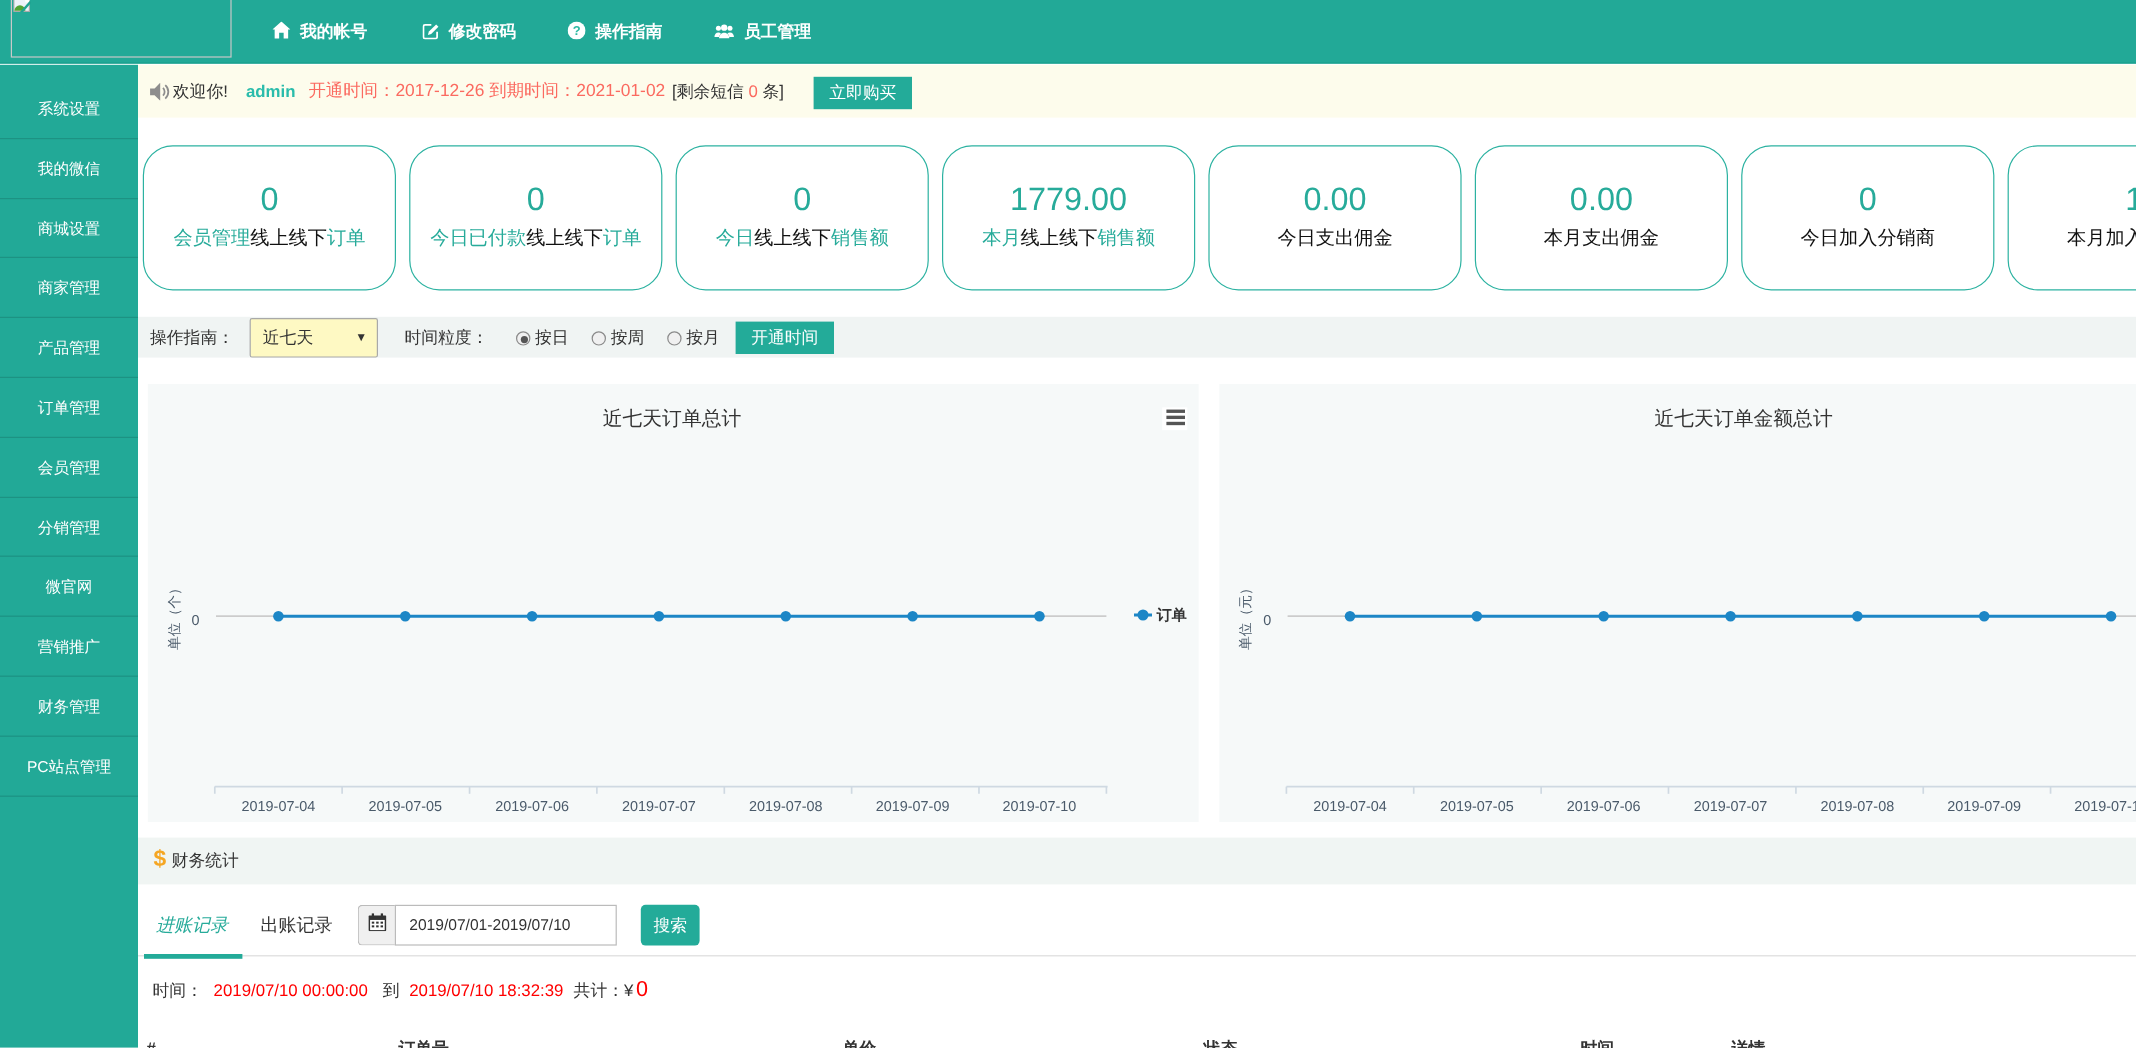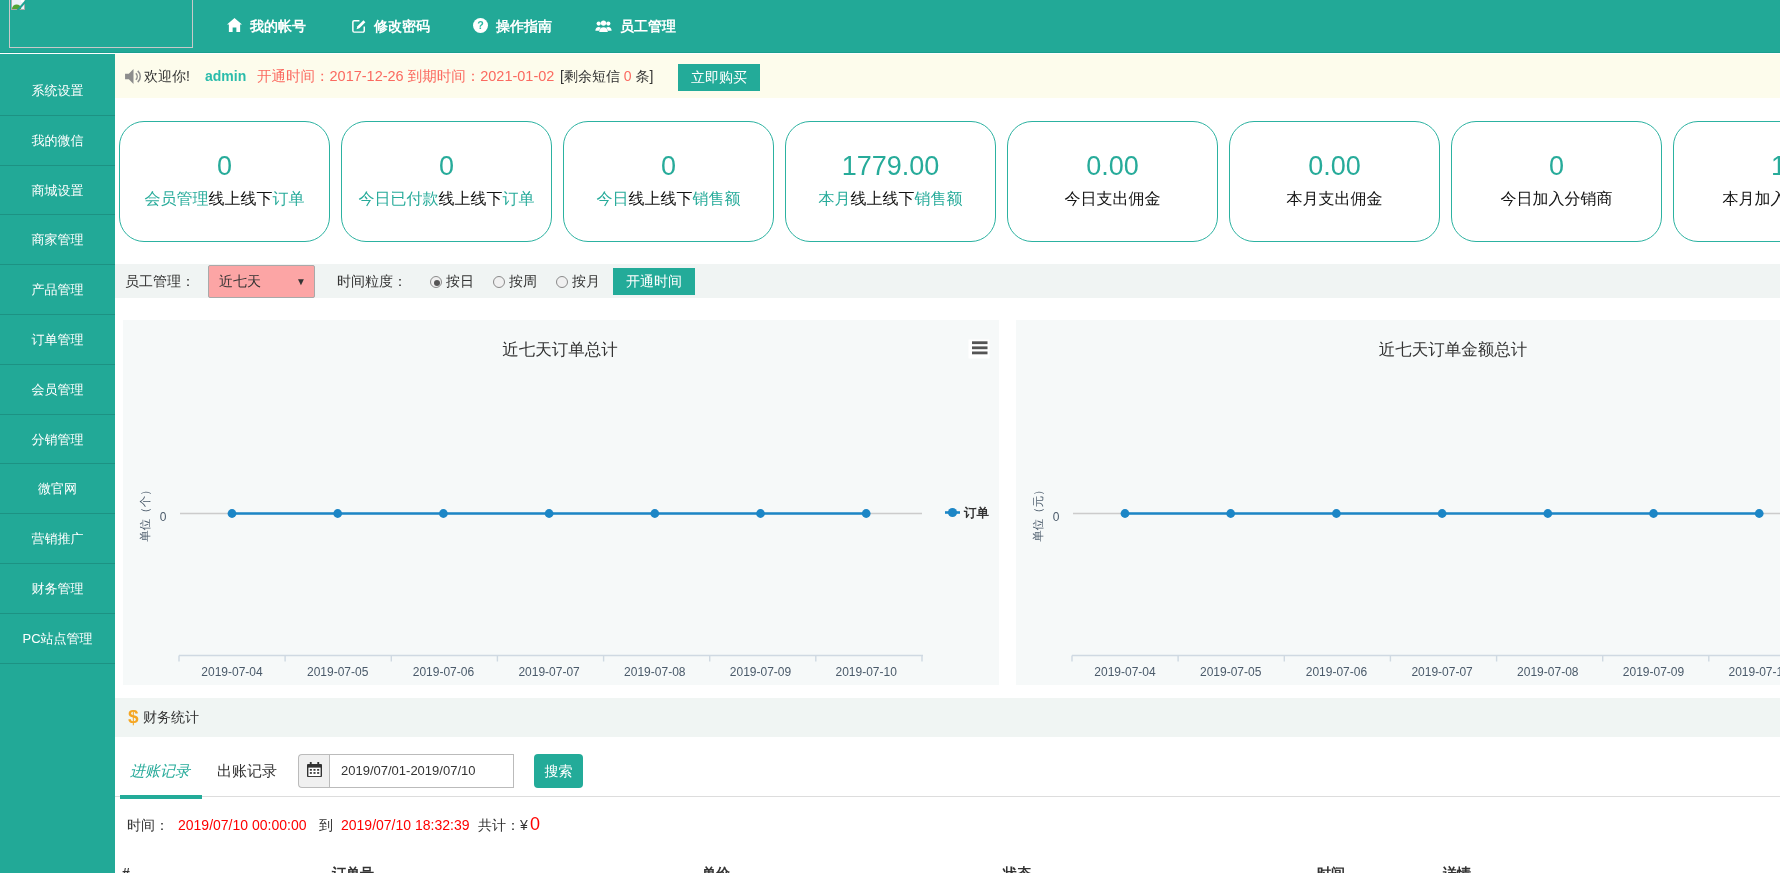--- a/index.html
+++ b/index.html
@@ -134,22 +134,22 @@
 <div class="card" style="left:1451px">
     <div class="num">0</div>
     <div class="lbl">今日加入分销商</div>
   </div>
 <div class="card" style="left:1673px">
     <div class="num">1</div>
     <div class="lbl">本月加入分销商</div>
   </div>
 
 <div id="filter">
-  <span style="position:absolute;left:10px;top:9px">员工管理：</span>
-  <span style="position:absolute;left:93px;top:1px;width:107px;height:33px;background:#fca5a5;border:1px solid #a9a9a9;border-radius:2px;font-size:14px;line-height:31px;padding-left:10px">近七天<span style="position:absolute;right:8px;top:0;font-size:10px">▼</span></span>
+  <span style="position:absolute;left:10px;top:9px">操作指南：</span>
+  <span style="position:absolute;left:93px;top:1px;width:107px;height:33px;background:#fef9c3;border:1px solid #a9a9a9;border-radius:2px;font-size:14px;line-height:31px;padding-left:10px">近七天<span style="position:absolute;right:8px;top:0;font-size:10px">▼</span></span>
   <span style="position:absolute;left:222px;top:9px">时间粒度：</span>
   <span style="position:absolute;left:315px;top:9px"><span style="display:inline-block;width:12px;height:12px;background:#f0f0f0;border:1px solid #8a8a8a;border-radius:50%;vertical-align:-2px;position:relative"><span style="position:absolute;left:3px;top:3px;width:6px;height:6px;background:#555;border-radius:50%"></span></span> 按日</span>
   <span style="position:absolute;left:378px;top:9px"><span style="display:inline-block;width:12px;height:12px;background:#f0f0f0;border:1px solid #8a8a8a;border-radius:50%;vertical-align:-2px"></span> 按周</span>
   <span style="position:absolute;left:441px;top:9px"><span style="display:inline-block;width:12px;height:12px;background:#f0f0f0;border:1px solid #8a8a8a;border-radius:50%;vertical-align:-2px"></span> 按月</span>
   <span class="btn" style="position:absolute;left:498px;top:4px;width:82px;height:27px;line-height:27px;font-size:14px;border-radius:0">开通时间</span>
 </div>
 
 <svg id="chart1" width="876" height="365">
   <rect x="0" y="0" width="876" height="365" fill="#f6f9f9"></rect>
   <text x="437" y="34.5" font-size="16.5" fill="#333" text-anchor="middle">近七天订单总计</text>

